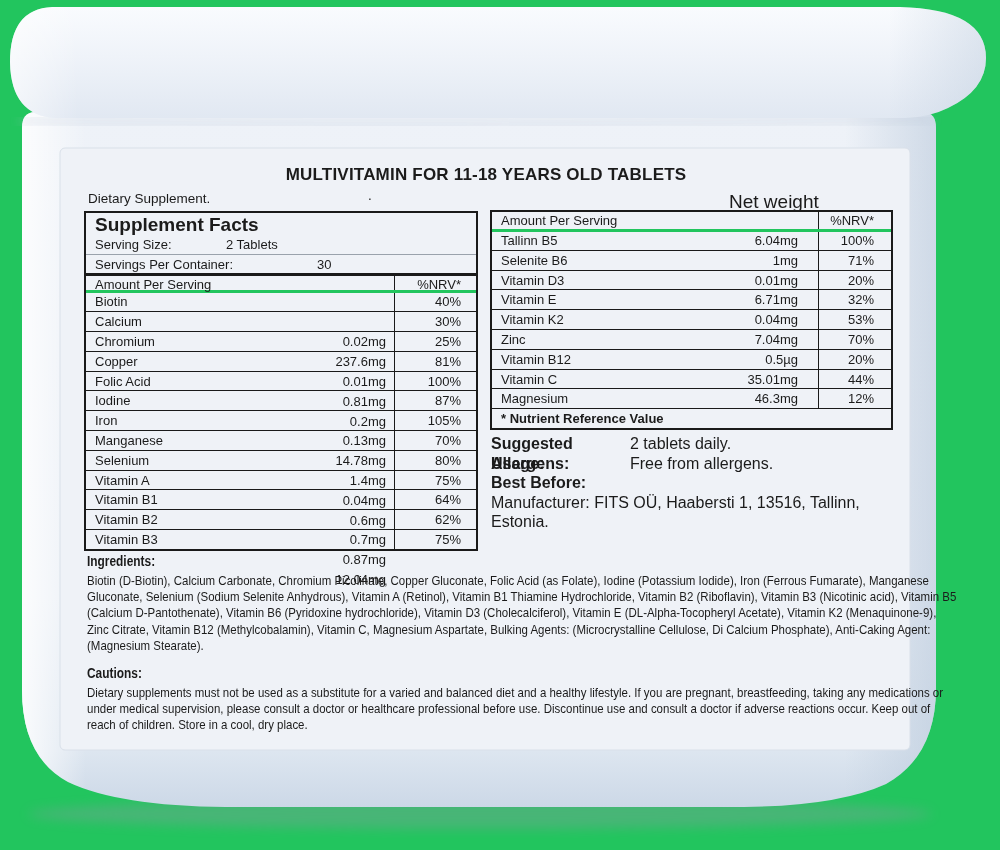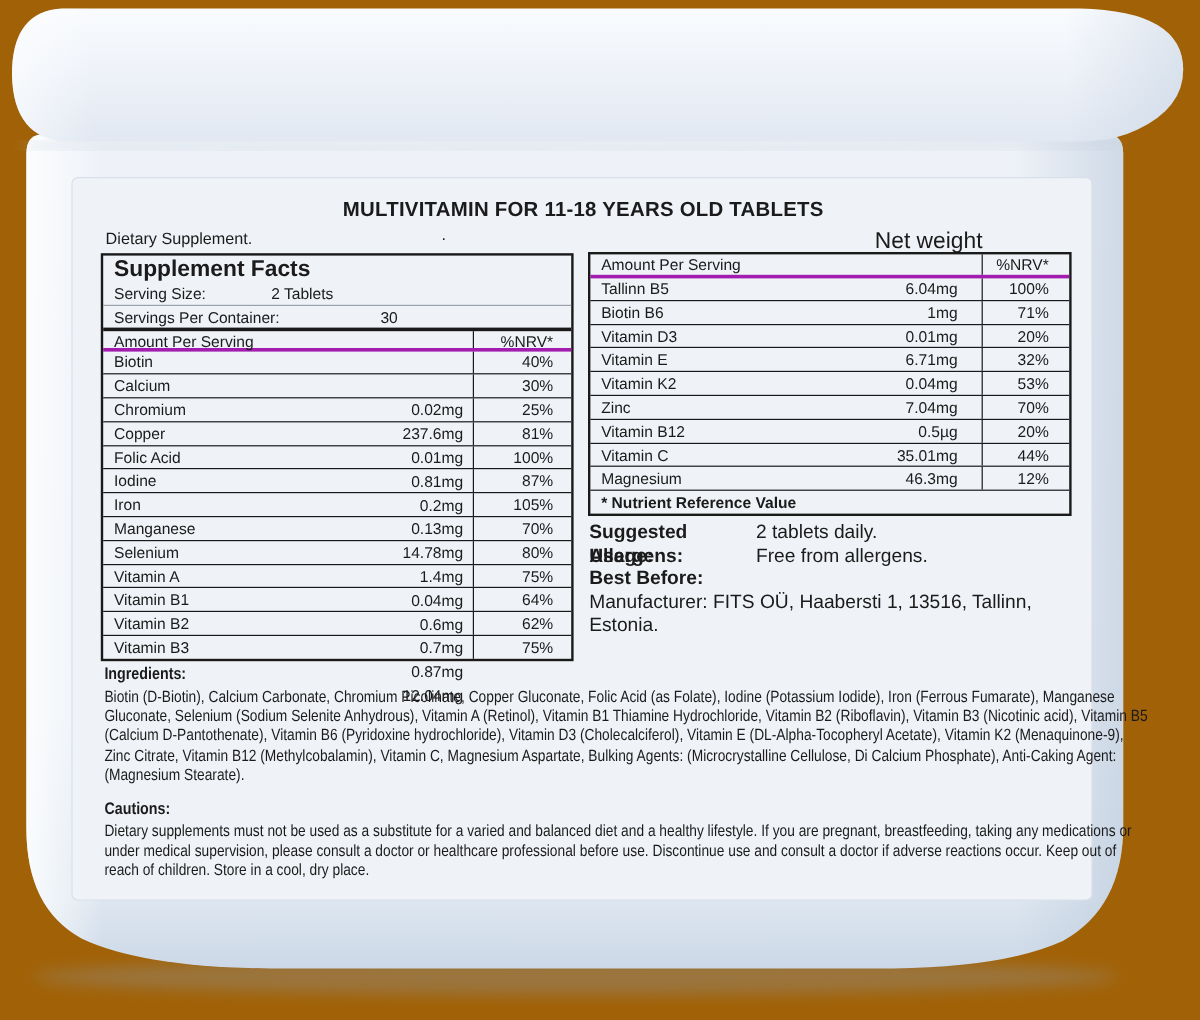--- a/index.html
+++ b/index.html
@@ -1,19 +1,19 @@
 <!DOCTYPE html>
 <html><head>
 <meta charset="utf-8">
 <style>
   * { margin:0; padding:0; box-sizing:border-box; }
   html,body { background:#ffffff; }
   .stage {
     position:relative; width:1000px; height:850px; overflow:hidden;
-    font-family:"Liberation Sans", sans-serif; color:#1b1b1b; background:#a16207;
+    font-family:"Liberation Sans", sans-serif; color:#1b1b1b; background:#22c55e;
   }
   .stage svg.box { position:absolute; left:0; top:0; }
 
   .abs { position:absolute; }
 
   
   .title {
     left:62px; top:165px; width:848px; text-align:center;
     font-size:17px; font-weight:bold; letter-spacing:.2px;
   }
@@ -26,21 +26,21 @@
     left:84px; top:211px; width:394px;
     border:2px solid #1a1a1a; font-size:13px;
   }
   .sf-title { height:22px; line-height:23px; font-size:19px; font-weight:bold; padding-left:9px; }
   .sf-serving { display:flex; height:19px; line-height:19px; padding-left:9px; }
   .sv-lab1 { width:131px; }
   .sv-lab2 { width:222px; }
   .sf-serving.second { border-top:1px solid #9aa2ac; }
   .col-head {
     display:flex; height:20px; line-height:18px;
-    border-top:3px solid #1a1a1a; border-bottom:3px solid #a21caf;
+    border-top:3px solid #1a1a1a; border-bottom:3px solid #22c55e;
   }
   .ch-name { flex:1; padding-left:9px; }
   .facts .ch-nrv { width:82px;  border-left:1.5px solid #1a1a1a; text-align:right; padding-right:15px; }
   .rfacts .ch-nrv { width:73px; border-left:1.5px solid #1a1a1a; text-align:right; padding-right:17px; }
 
   .n-row { display:flex; height:18.3px; line-height:17.6px; }
   .n-row + .n-row { border-top:1.5px solid #1a1a1a; height:19.8px; line-height:19px; }
   .n-name { flex:1; padding-left:9px; white-space:nowrap; }
   .facts  .n-amt { width:120px; text-align:right; padding-right:8px;  white-space:nowrap;margin-top:40px; }
   .facts  .n-nrv { width:82px;  border-left:1.5px solid #1a1a1a; text-align:right; padding-right:15px; }
@@ -229,21 +229,21 @@
     </div>
     <div>
 
         <div class="n-row">
           <span class="n-name">Tallinn B5</span>
           <span class="n-amt">6.04mg</span>
           <span class="n-nrv">100%</span>
         </div>
 
         <div class="n-row">
-          <span class="n-name">Biotin B6</span>
+          <span class="n-name">Selenite B6</span>
           <span class="n-amt">1mg</span>
           <span class="n-nrv">71%</span>
         </div>
 
         <div class="n-row">
           <span class="n-name">Vitamin D3</span>
           <span class="n-amt">0.01mg</span>
           <span class="n-nrv">20%</span>
         </div>
 

